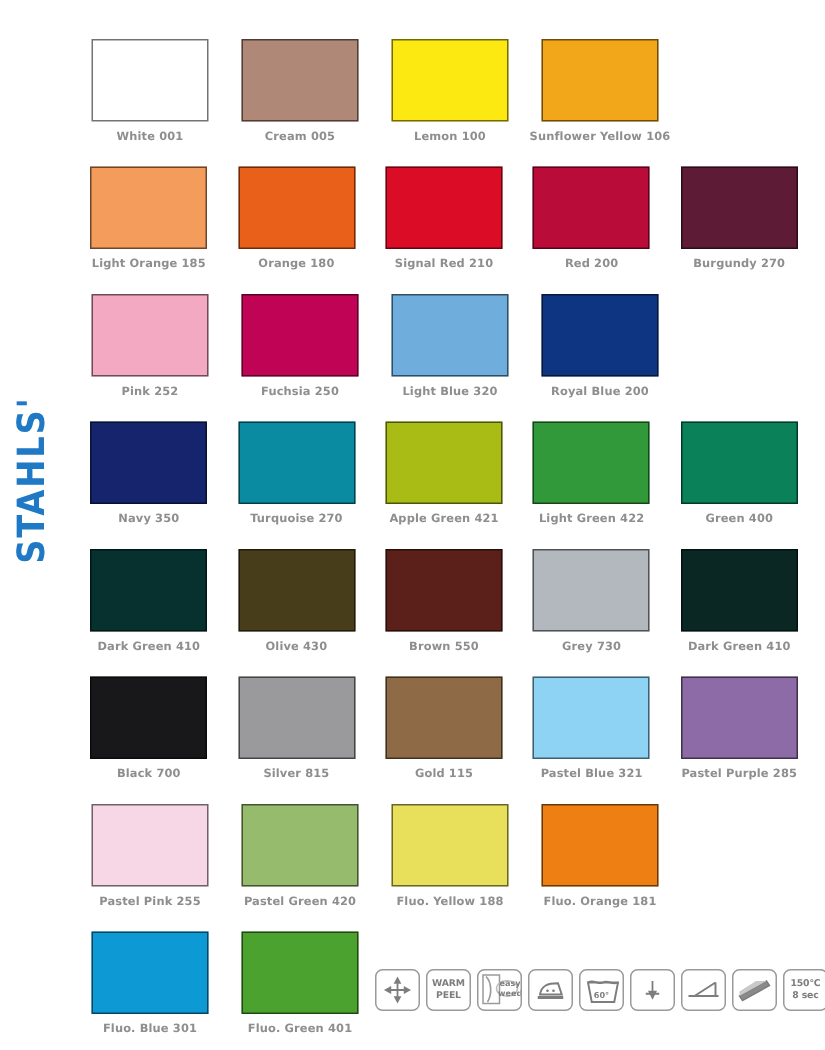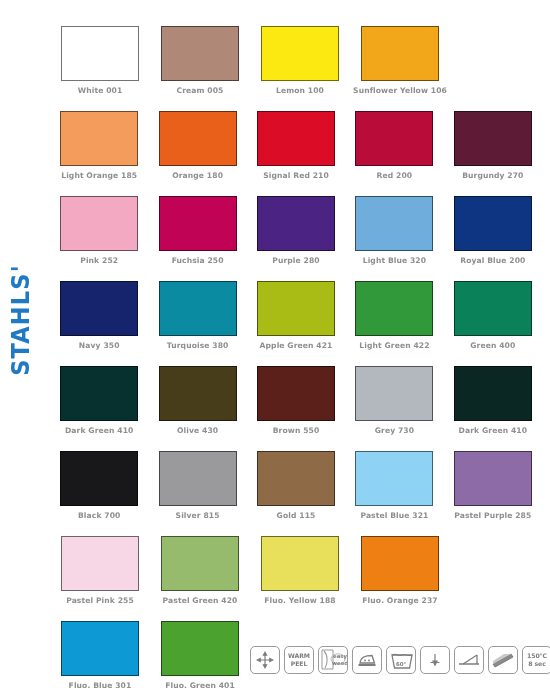--- a/index.html
+++ b/index.html
@@ -170,40 +170,36 @@
     <div class="swatch-row">
       <div class="swatch-cell">
         <div class="swatch-chip" style="background: rgb(244, 169, 194);"></div>
         <div class="swatch-label">Pink 252</div>
       </div>
       <div class="swatch-cell">
         <div class="swatch-chip" style="background: rgb(193, 3, 86);"></div>
         <div class="swatch-label">Fuchsia 250</div>
       </div>
       <div class="swatch-cell">
-        <div class="swatch-chip" style="background: rgb(75, 35, 130);"></div>
-        <div class="swatch-label">Purple 280</div>
-      </div>
-      <div class="swatch-cell">
         <div class="swatch-chip" style="background: rgb(111, 174, 220);"></div>
         <div class="swatch-label">Light Blue 320</div>
       </div>
       <div class="swatch-cell">
         <div class="swatch-chip" style="background: rgb(13, 53, 130);"></div>
         <div class="swatch-label">Royal Blue 200</div>
       </div>
     </div>
     <div class="swatch-row">
       <div class="swatch-cell">
         <div class="swatch-chip" style="background: rgb(21, 36, 108);"></div>
         <div class="swatch-label">Navy 350</div>
       </div>
       <div class="swatch-cell">
         <div class="swatch-chip" style="background: rgb(10, 139, 161);"></div>
-        <div class="swatch-label">Turquoise 380</div>
+        <div class="swatch-label">Turquoise 270</div>
       </div>
       <div class="swatch-cell">
         <div class="swatch-chip" style="background: rgb(168, 188, 21);"></div>
         <div class="swatch-label">Apple Green 421</div>
       </div>
       <div class="swatch-cell">
         <div class="swatch-chip" style="background: rgb(49, 153, 58);"></div>
         <div class="swatch-label">Light Green 422</div>
       </div>
       <div class="swatch-cell">
@@ -263,21 +259,21 @@
       <div class="swatch-cell">
         <div class="swatch-chip" style="background: rgb(150, 187, 108);"></div>
         <div class="swatch-label">Pastel Green 420</div>
       </div>
       <div class="swatch-cell">
         <div class="swatch-chip" style="background: rgb(232, 224, 90);"></div>
         <div class="swatch-label">Fluo. Yellow 188</div>
       </div>
       <div class="swatch-cell">
         <div class="swatch-chip" style="background: rgb(238, 127, 18);"></div>
-        <div class="swatch-label">Fluo. Orange 237</div>
+        <div class="swatch-label">Fluo. Orange 181</div>
       </div>
     </div>
     <div class="swatch-row">
       <div class="swatch-cell">
         <div class="swatch-chip" style="background: rgb(13, 154, 212);"></div>
         <div class="swatch-label">Fluo. Blue 301</div>
       </div>
       <div class="swatch-cell">
         <div class="swatch-chip" style="background: rgb(76, 162, 47);"></div>
         <div class="swatch-label">Fluo. Green 401</div>

